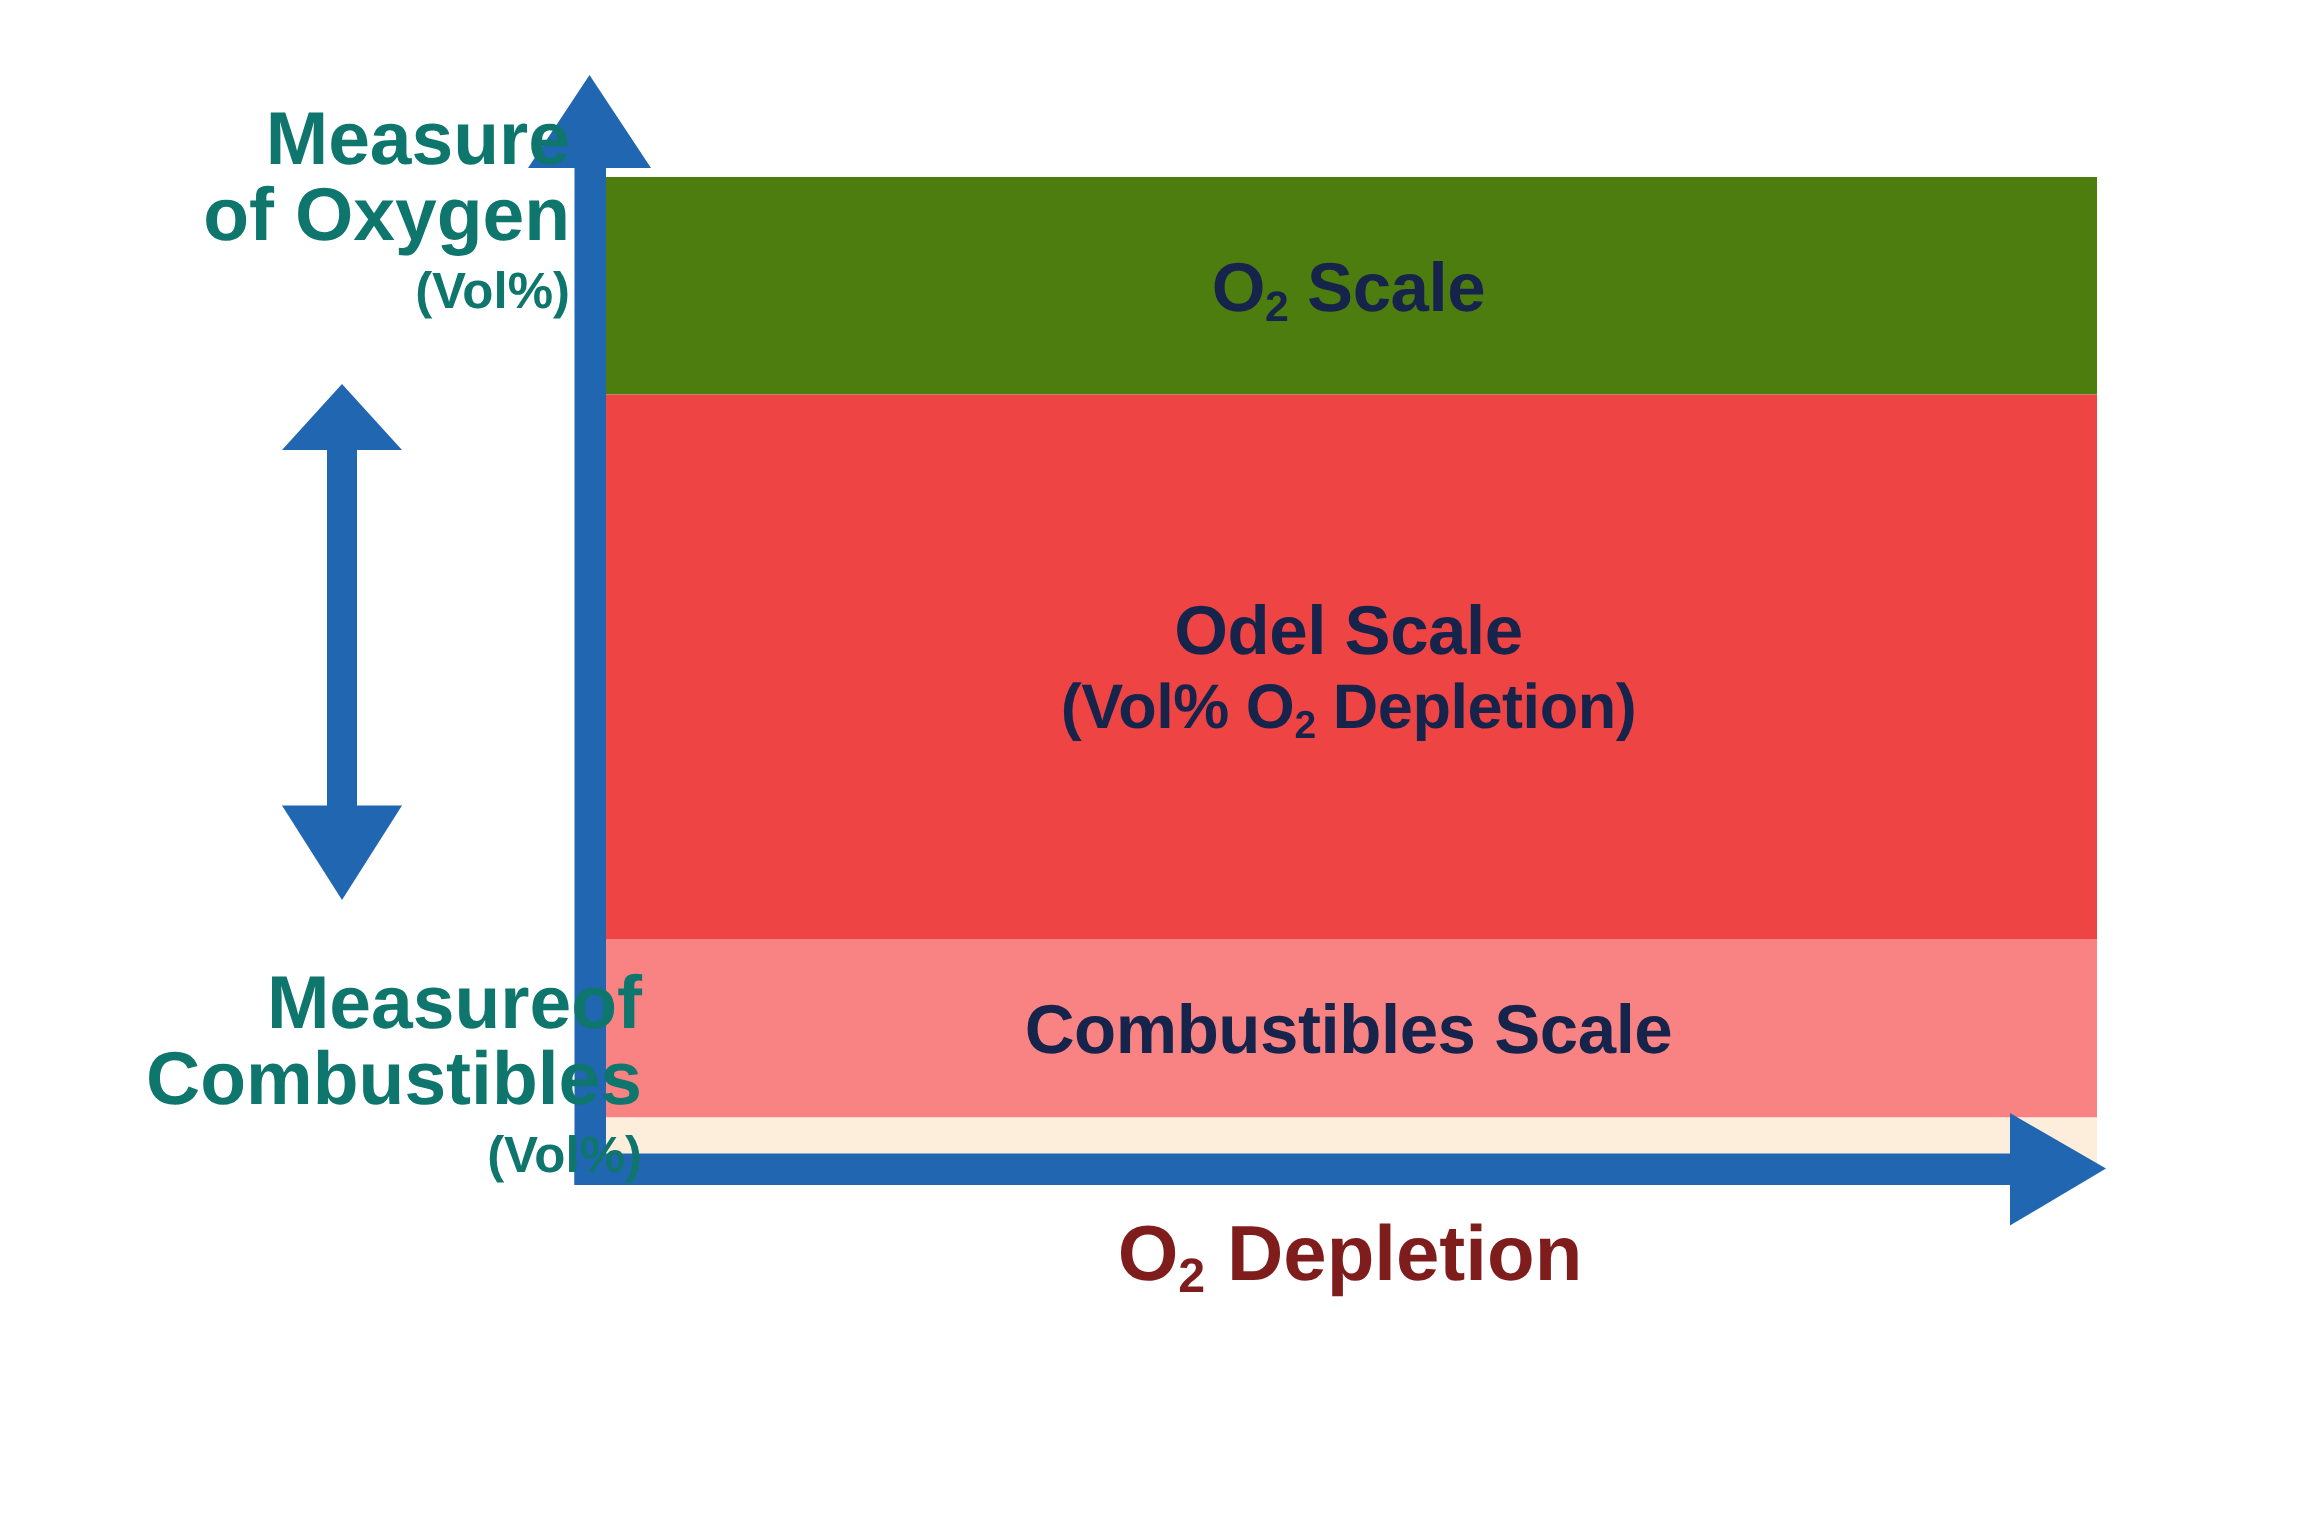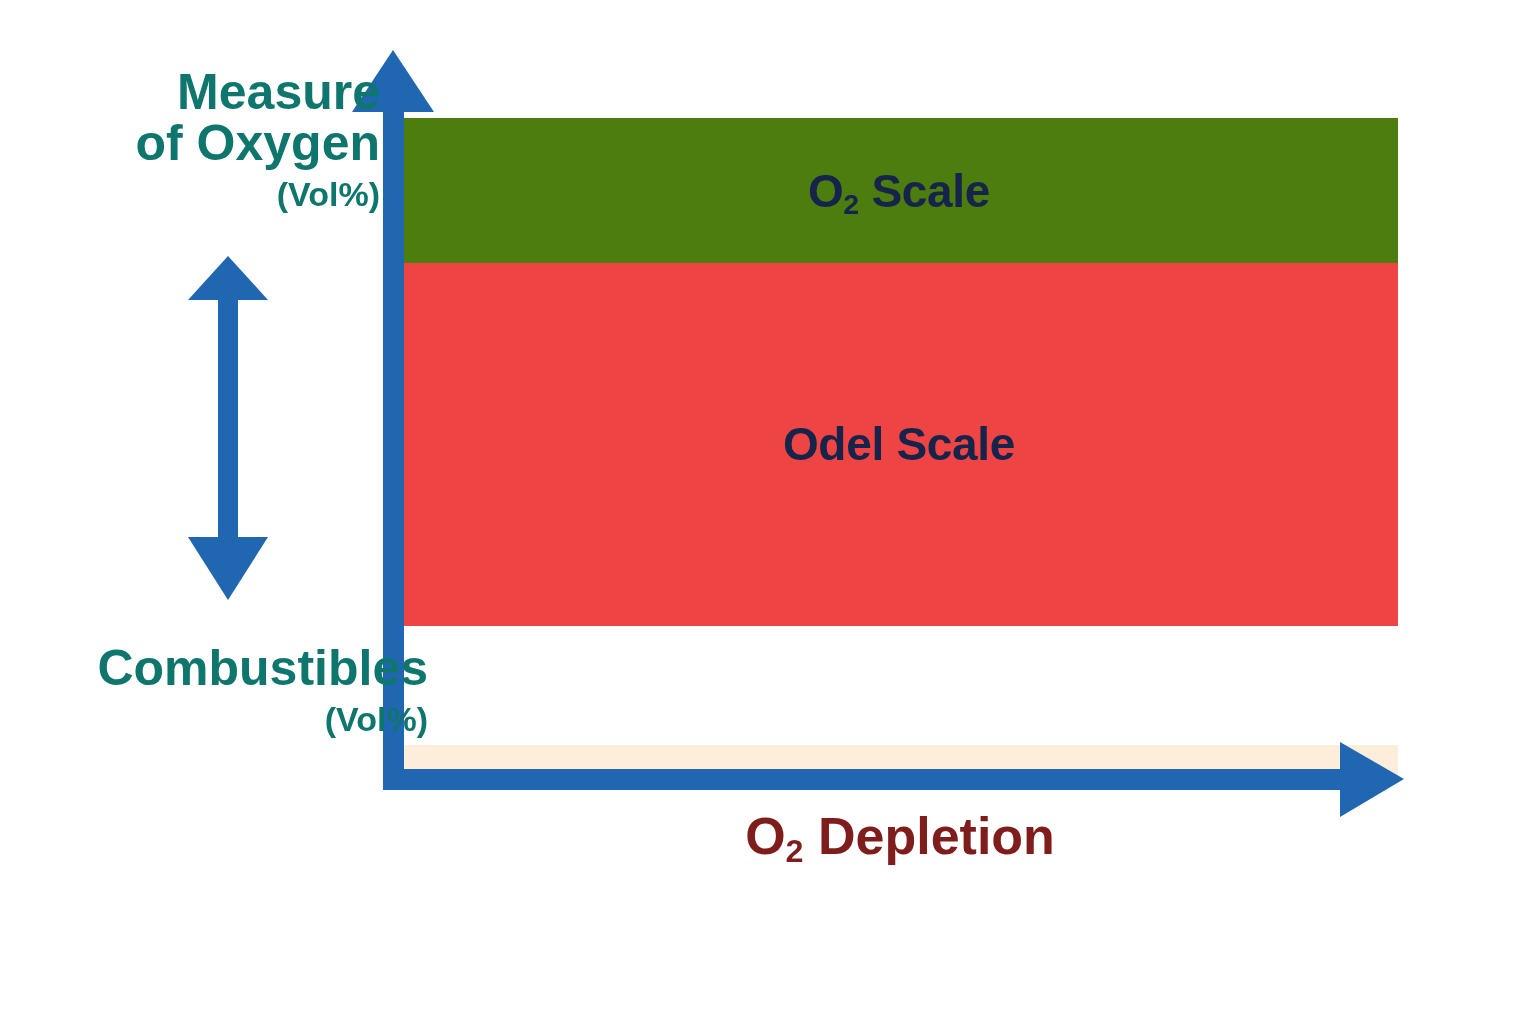--- a/index.html
+++ b/index.html
@@ -132,22 +132,26 @@
 <body>
 
 <div id="canvas">
 
   <div class="band" id="band-o2">
     <span><span>O</span><sub>2</sub><span> Scale</span></span>
   </div>
 
   <div class="band" id="band-odel">
     <span>Odel Scale</span>
+    <span class="sub"><span>(Vol% O</span><sub>2</sub><span> Depletion)</span></span>
   </div>
 
+  <div class="band" id="band-combustibles">
+    <span>Combustibles Scale</span>
+  </div>
 
   <div class="band" id="band-base"></div>
 
   <svg class="axis-svg" viewBox="0 0 1536 1024">
 
     <rect x="383" y="100" width="21" height="690" fill="#2166B0"></rect>
 
     <polygon points="393,50 434,112 352,112" fill="#2166B0"></polygon>
 
     <rect x="383" y="769" width="1000" height="21" fill="#2166B0"></rect>
@@ -162,20 +166,21 @@
   </svg>
 
   <div class="side-label" id="label-oxygen">
     <span>Measure</span>
     <br>
     <span>of Oxygen</span>
     <span class="unit">(Vol%)</span>
   </div>
 
   <div class="side-label" id="label-combustibles">
+    <span class="l1">Measureof</span>
     <span class="l2">Combustibles</span>
     <span class="unit">(Vol%)</span>
   </div>
 
   <div id="label-x-axis">
     <span>O</span><sub>2</sub><span> Depletion</span>
   </div>
 
 </div>
 

